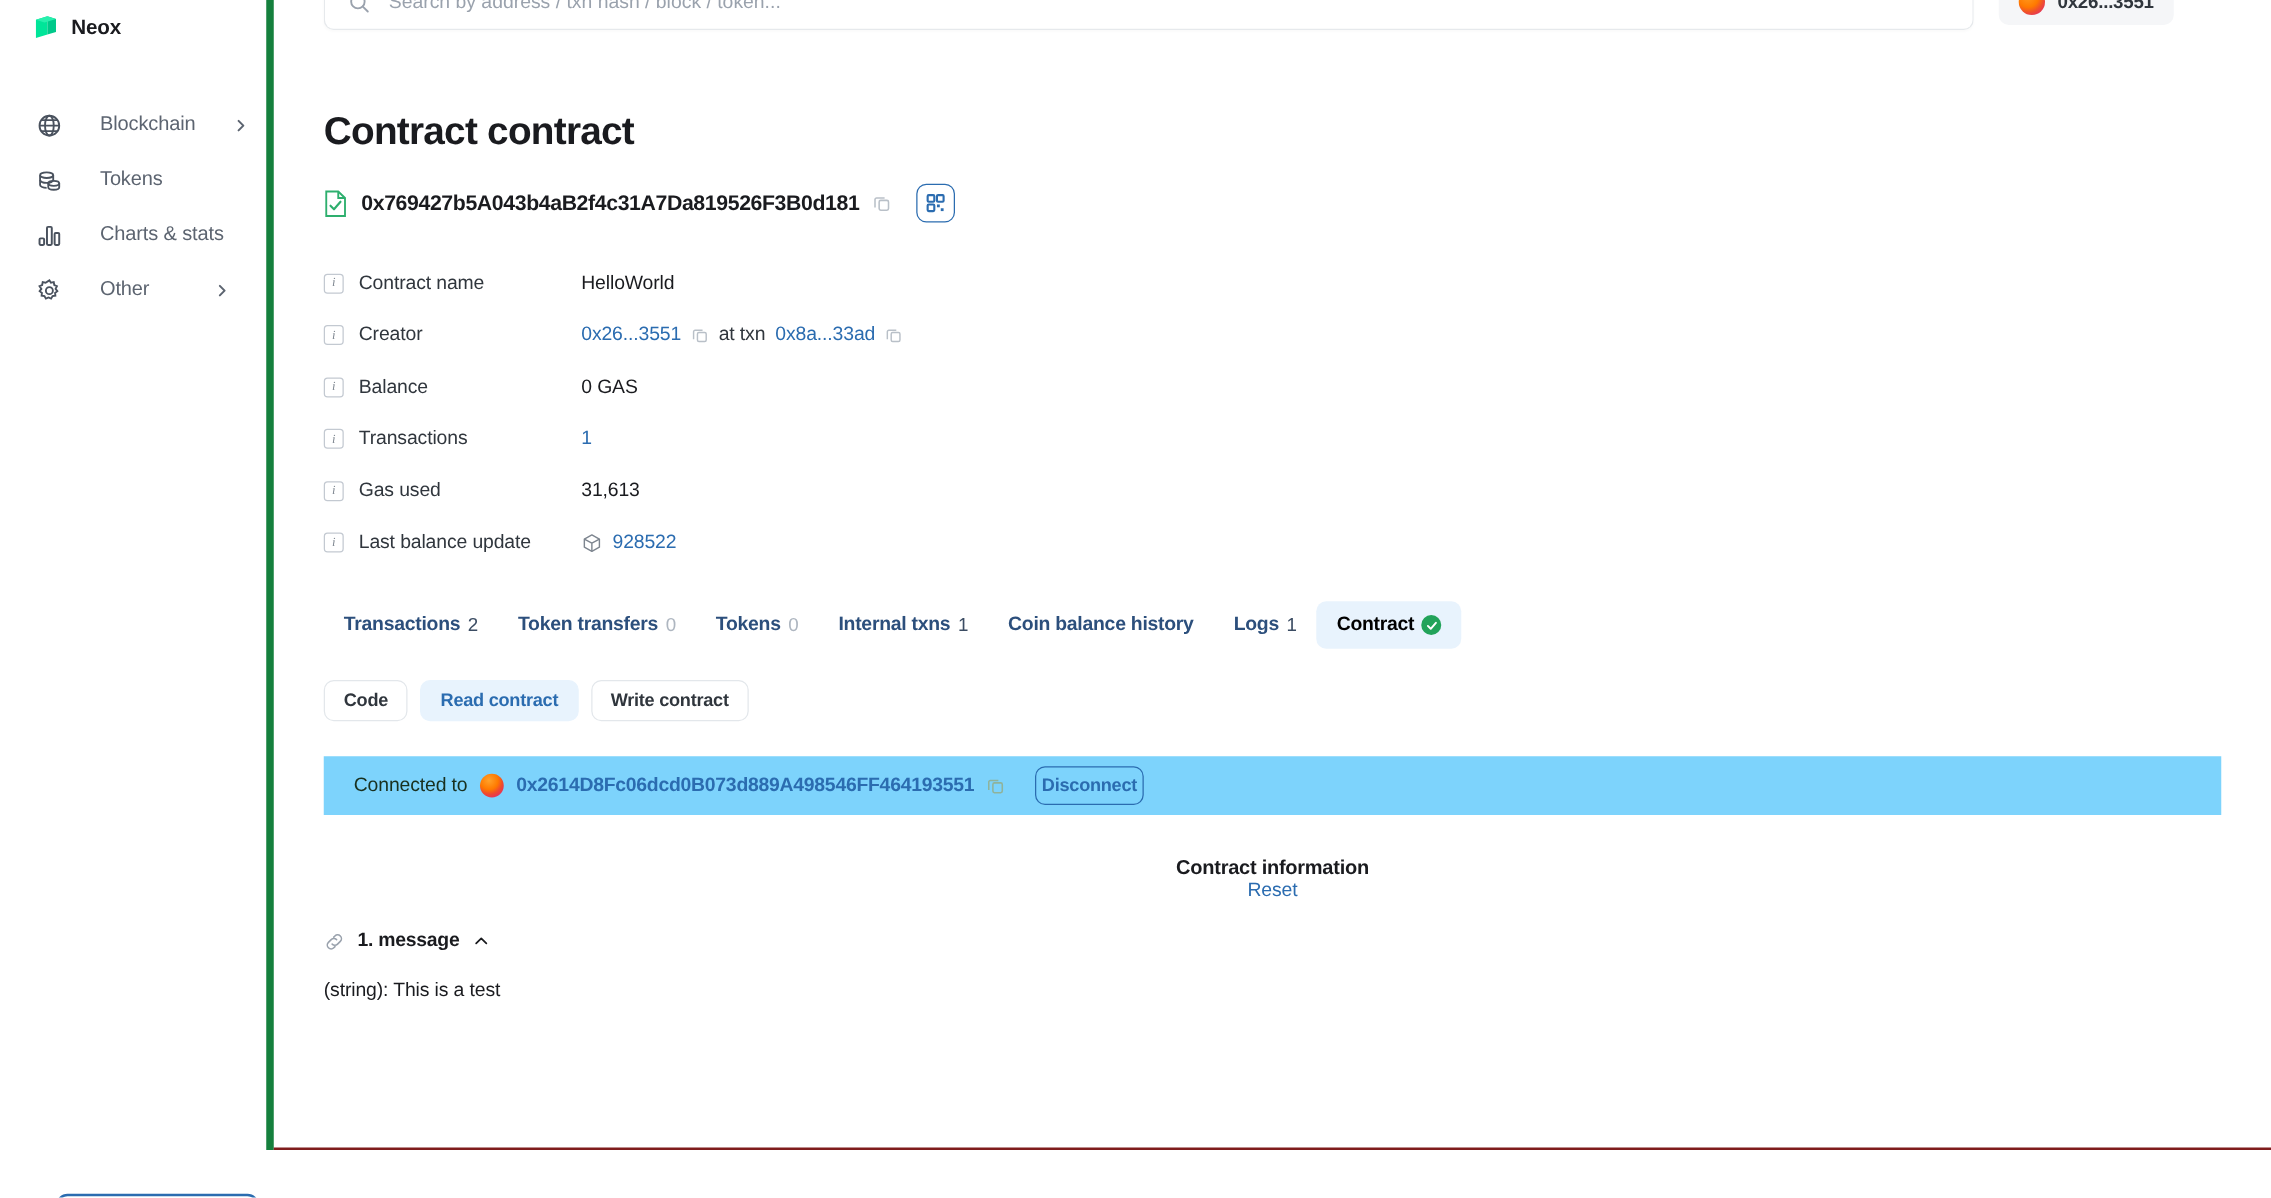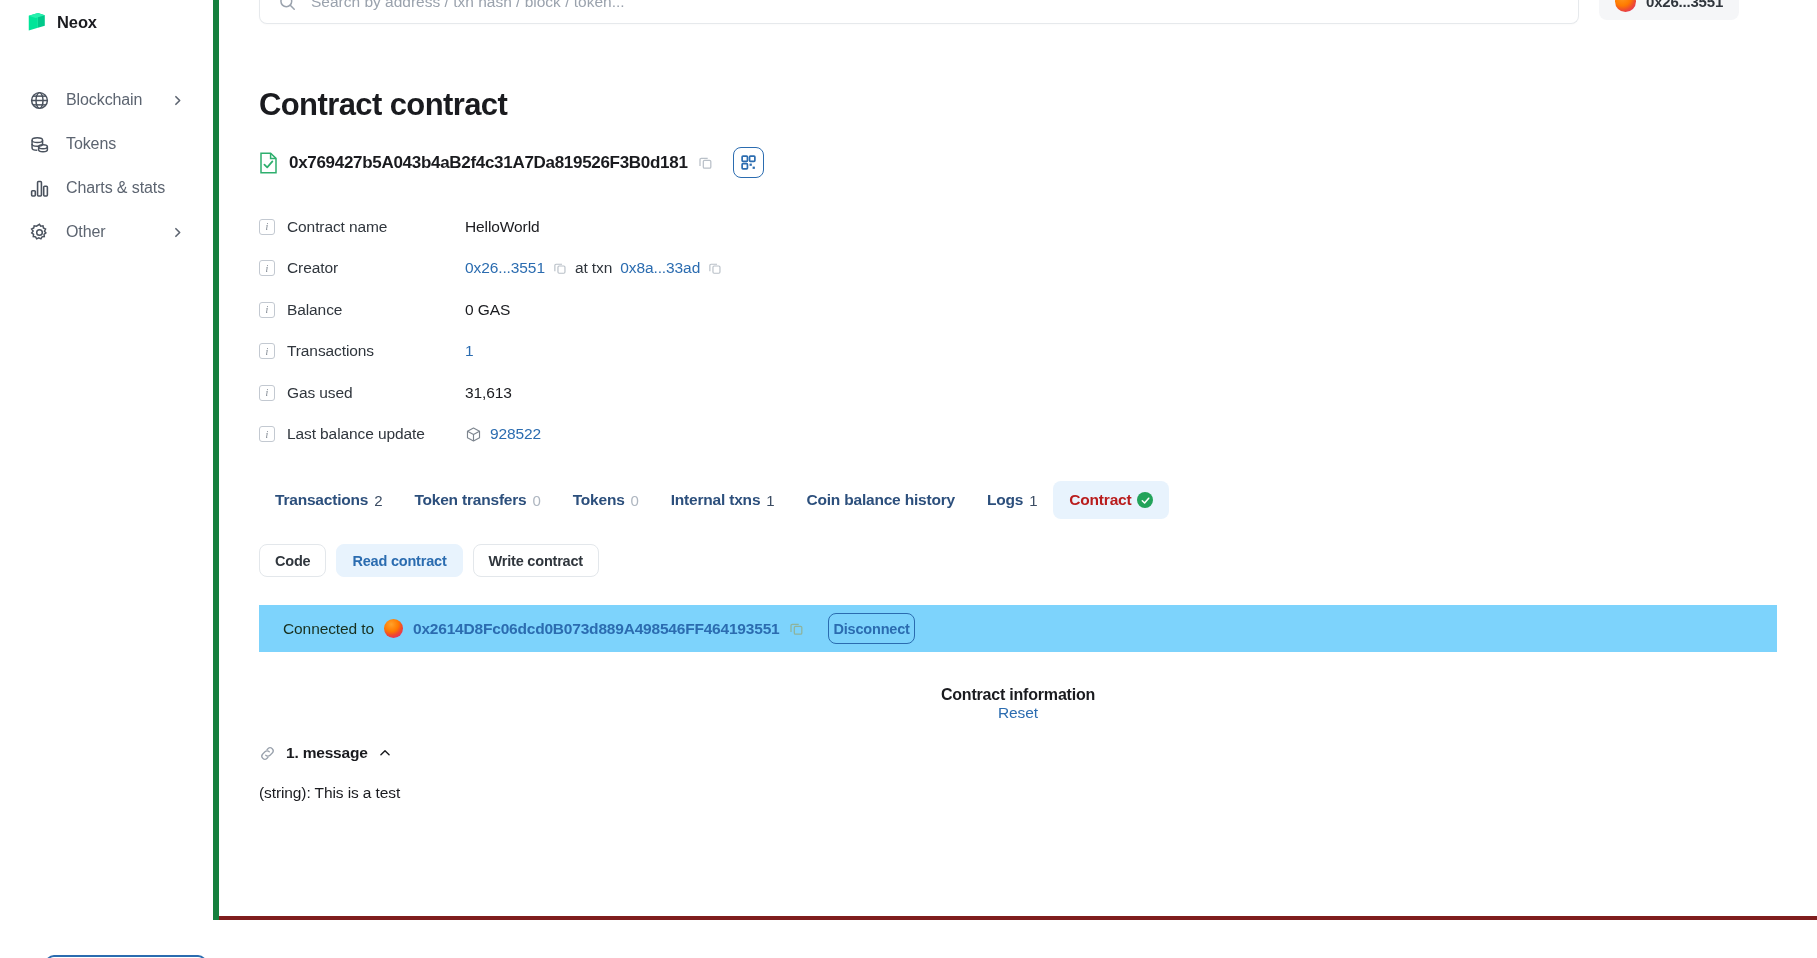--- a/index.html
+++ b/index.html
@@ -43,21 +43,21 @@
 
   .nav { margin-top: 42px; padding: 0 16px; }
   .nav-item {
     display: flex;
     align-items: center;
     height: 44px;
     padding: 0 12px;
     border-radius: 8px;
     cursor: pointer;
     color: #5c6470;
-    gap: 16px;
+    gap: 30px;
   }
   .nav-icon { width: 22px; height: 22px; flex: 0 0 22px; display:flex; align-items:center; justify-content:center; color:#4a525e; }
   .nav-label {
     font-size: 16px;
     color: #5c6470;
     flex: 1;
     letter-spacing: -0.1px;
   }
   .nav-chevron { width: 14px; height: 14px; color: #5c6470; display:flex; align-items:center; }
 
@@ -69,21 +69,21 @@
     height: 38px;
     border: 2px solid #2b6cb0;
     border-radius: 9px;
     background: #fff;
   }
 
   
   .main {
     flex: 1;
     height: 920px;
-    border-bottom: 4px solid #7f1d1d;
+    border-bottom: 2px solid #7f1d1d;
     position: relative;
     padding: 0 40px 0 40px;
     overflow: hidden;
   }
 
   .topbar {
     display: flex;
     align-items: flex-start;
     gap: 20px;
     padding-top: 0;
@@ -215,21 +215,21 @@
     height: 38px;
     padding: 0 16px;
     border-radius: 8px;
     font-size: 15.5px;
     font-weight: bold;
     color: #2c4f7c;
     cursor: pointer;
     letter-spacing: -0.2px;
     white-space: nowrap;
   }
-  .tab.active { background: #e8f3fd; color: #b91c1c; }
+  .tab.active { background: #e8f3fd; color: #000000; }
   .tab-count { font-weight: normal; color: #3b4c63; font-size: 15px; }
   .tab-count.zero { color: #aeb6c0; }
   .check-badge {
     width: 16px; height: 16px; border-radius: 50%;
     background: #22a35a; display:flex; align-items:center; justify-content:center;
     flex: 0 0 16px;
   }
 
   
   .subtabs { display: flex; gap: 10px; margin-top: 25px; }

